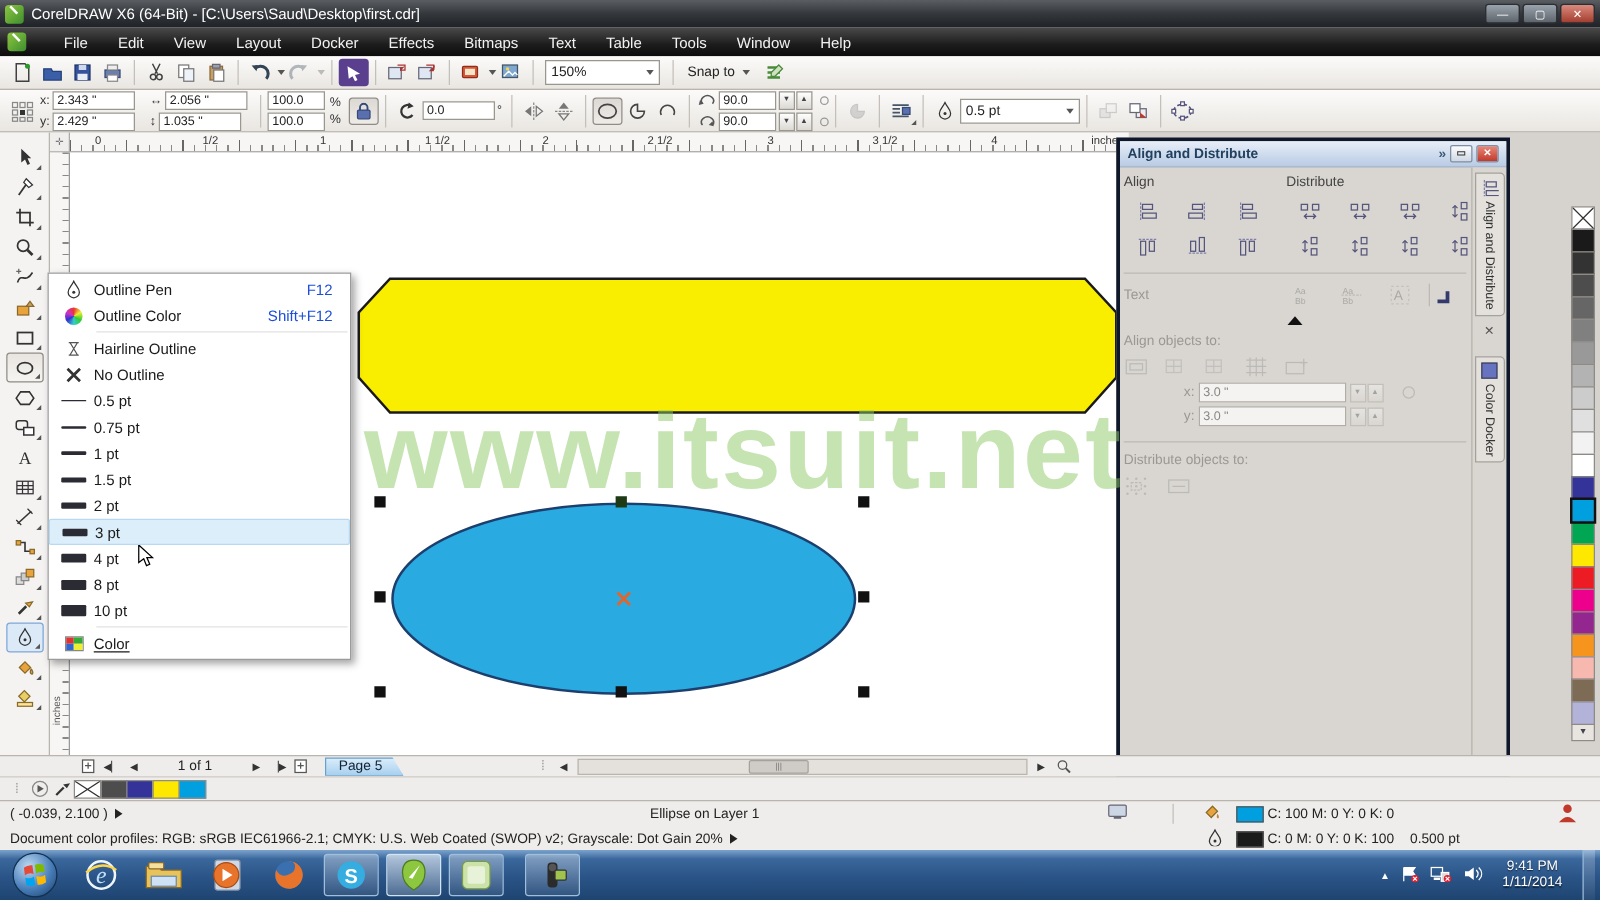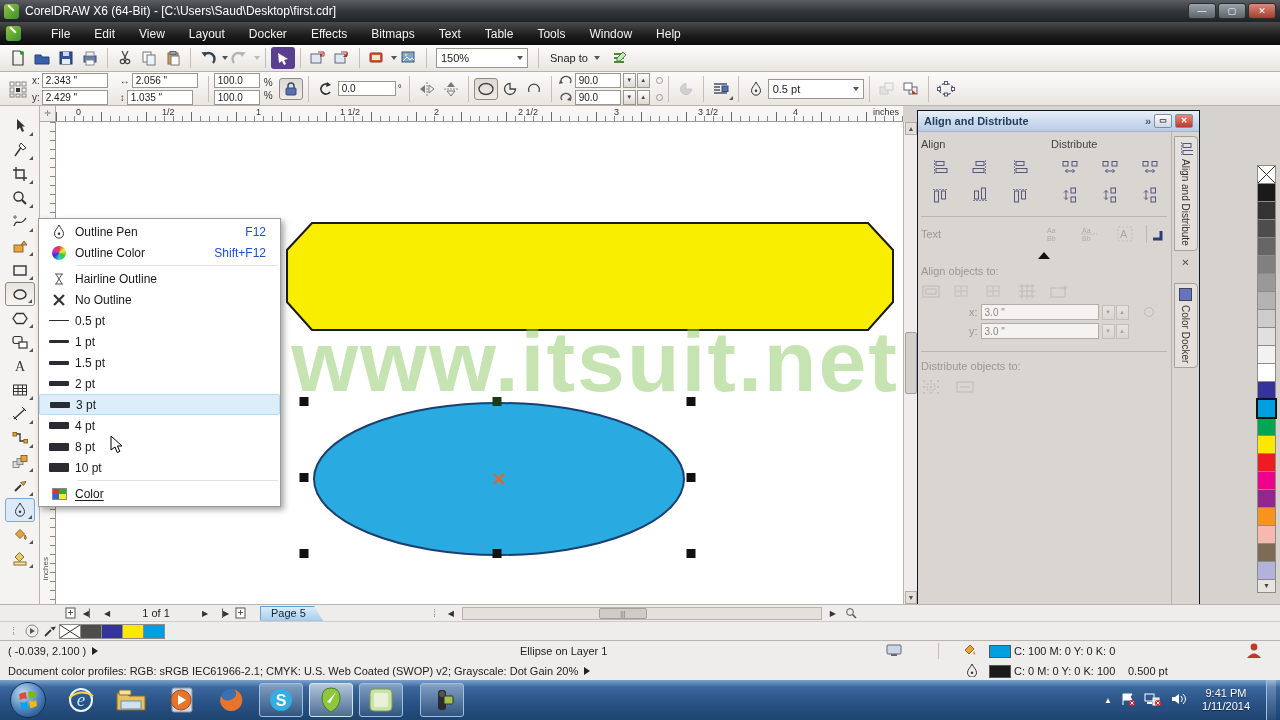--- a/index.html
+++ b/index.html
@@ -62,21 +62,21 @@
 .fitem .flab{font-size:12px;color:#1a1a1a}
 .fitem .fkey{margin-left:auto;margin-right:10px;font-size:12px;color:#1d4ed8}
 .fitem.hl{background:#ddeefb;border:1px solid #b8d9f2;border-radius:2px;height:21px}
 .fsep{height:1px;background:#e2e2e2;margin:2px 2px 2px 38px}
 .bar{background:#2b2b33;width:20px;border-radius:1px}
 .wheel{width:14px;height:14px;border-radius:50%;background:conic-gradient(#e33,#ee3,#3c3,#3cc,#33c,#c3c,#e33)}
 .palic{width:15px;height:12px;border:1px solid #888;display:grid;grid-template-columns:1fr 1fr;grid-template-rows:1fr 1fr}
 .palic i:nth-child(1){background:#d33}.palic i:nth-child(2){background:#3a3}.palic i:nth-child(3){background:#36c}.palic i:nth-child(4){background:#ee3}
 .cursor{position:absolute;left:110px;top:330px;z-index:60}
 
-.docker{position:absolute;left:917px;top:4px;width:283px;height:512px;background:#d9d6d1;border:1px solid #0f172a}
+.docker{position:absolute;left:893px;top:4px;width:315px;height:512px;background:#d9d6d1;border:3px solid #0f172a}
 .dtitle{height:21px;background:linear-gradient(#e7eef8,#b9cbe4);border-bottom:1px solid #9fb3cc;display:flex;align-items:center;padding:0 6px;font-weight:bold;color:#21415f}
 .dtitle .chev{margin-left:auto;color:#3a5a7a;font-size:11px}
 .dbtn{width:18px;height:14px;border:1px solid #7e8fa5;border-radius:2px;background:linear-gradient(#fdfdfd,#cfd8e4);margin-left:3px;font-size:8px;line-height:12px;text-align:center;color:#333}
 .dbtn.close{background:linear-gradient(#e88878,#c0392b);color:#fff}
 .dbody{position:absolute;left:0;top:21px;right:28px;bottom:0;padding:6px 4px 0 3px}
 .dsec-label{font-size:11px;color:#444;margin-bottom:4px}
 .dgrid{display:grid;grid-template-columns:repeat(3,38px);grid-auto-rows:26px;gap:2px}
 .dgrid4{display:grid;grid-template-columns:repeat(4,38px);grid-auto-rows:26px;gap:2px}
 .dibtn{display:flex;align-items:center;justify-content:center;border-radius:2px}
 .dhr{height:1px;background:#bcb9b4;margin:8px 0}
@@ -651,20 +651,26 @@
           <span class="flab">No Outline</span>
         </div>
       <div class="fitem">
           <span class="fic">
             <span class="bar" style="height:1px"></span>
           </span>
           <span class="flab">0.5 pt</span>
         </div>
       <div class="fitem">
           <span class="fic">
+            <span class="bar" style="height:2px"></span>
+          </span>
+          <span class="flab">0.75 pt</span>
+        </div>
+      <div class="fitem">
+          <span class="fic">
             <span class="bar" style="height:3px"></span>
           </span>
           <span class="flab">1 pt</span>
         </div>
       <div class="fitem">
           <span class="fic">
             <span class="bar" style="height:4px"></span>
           </span>
           <span class="flab">1.5 pt</span>
         </div>

